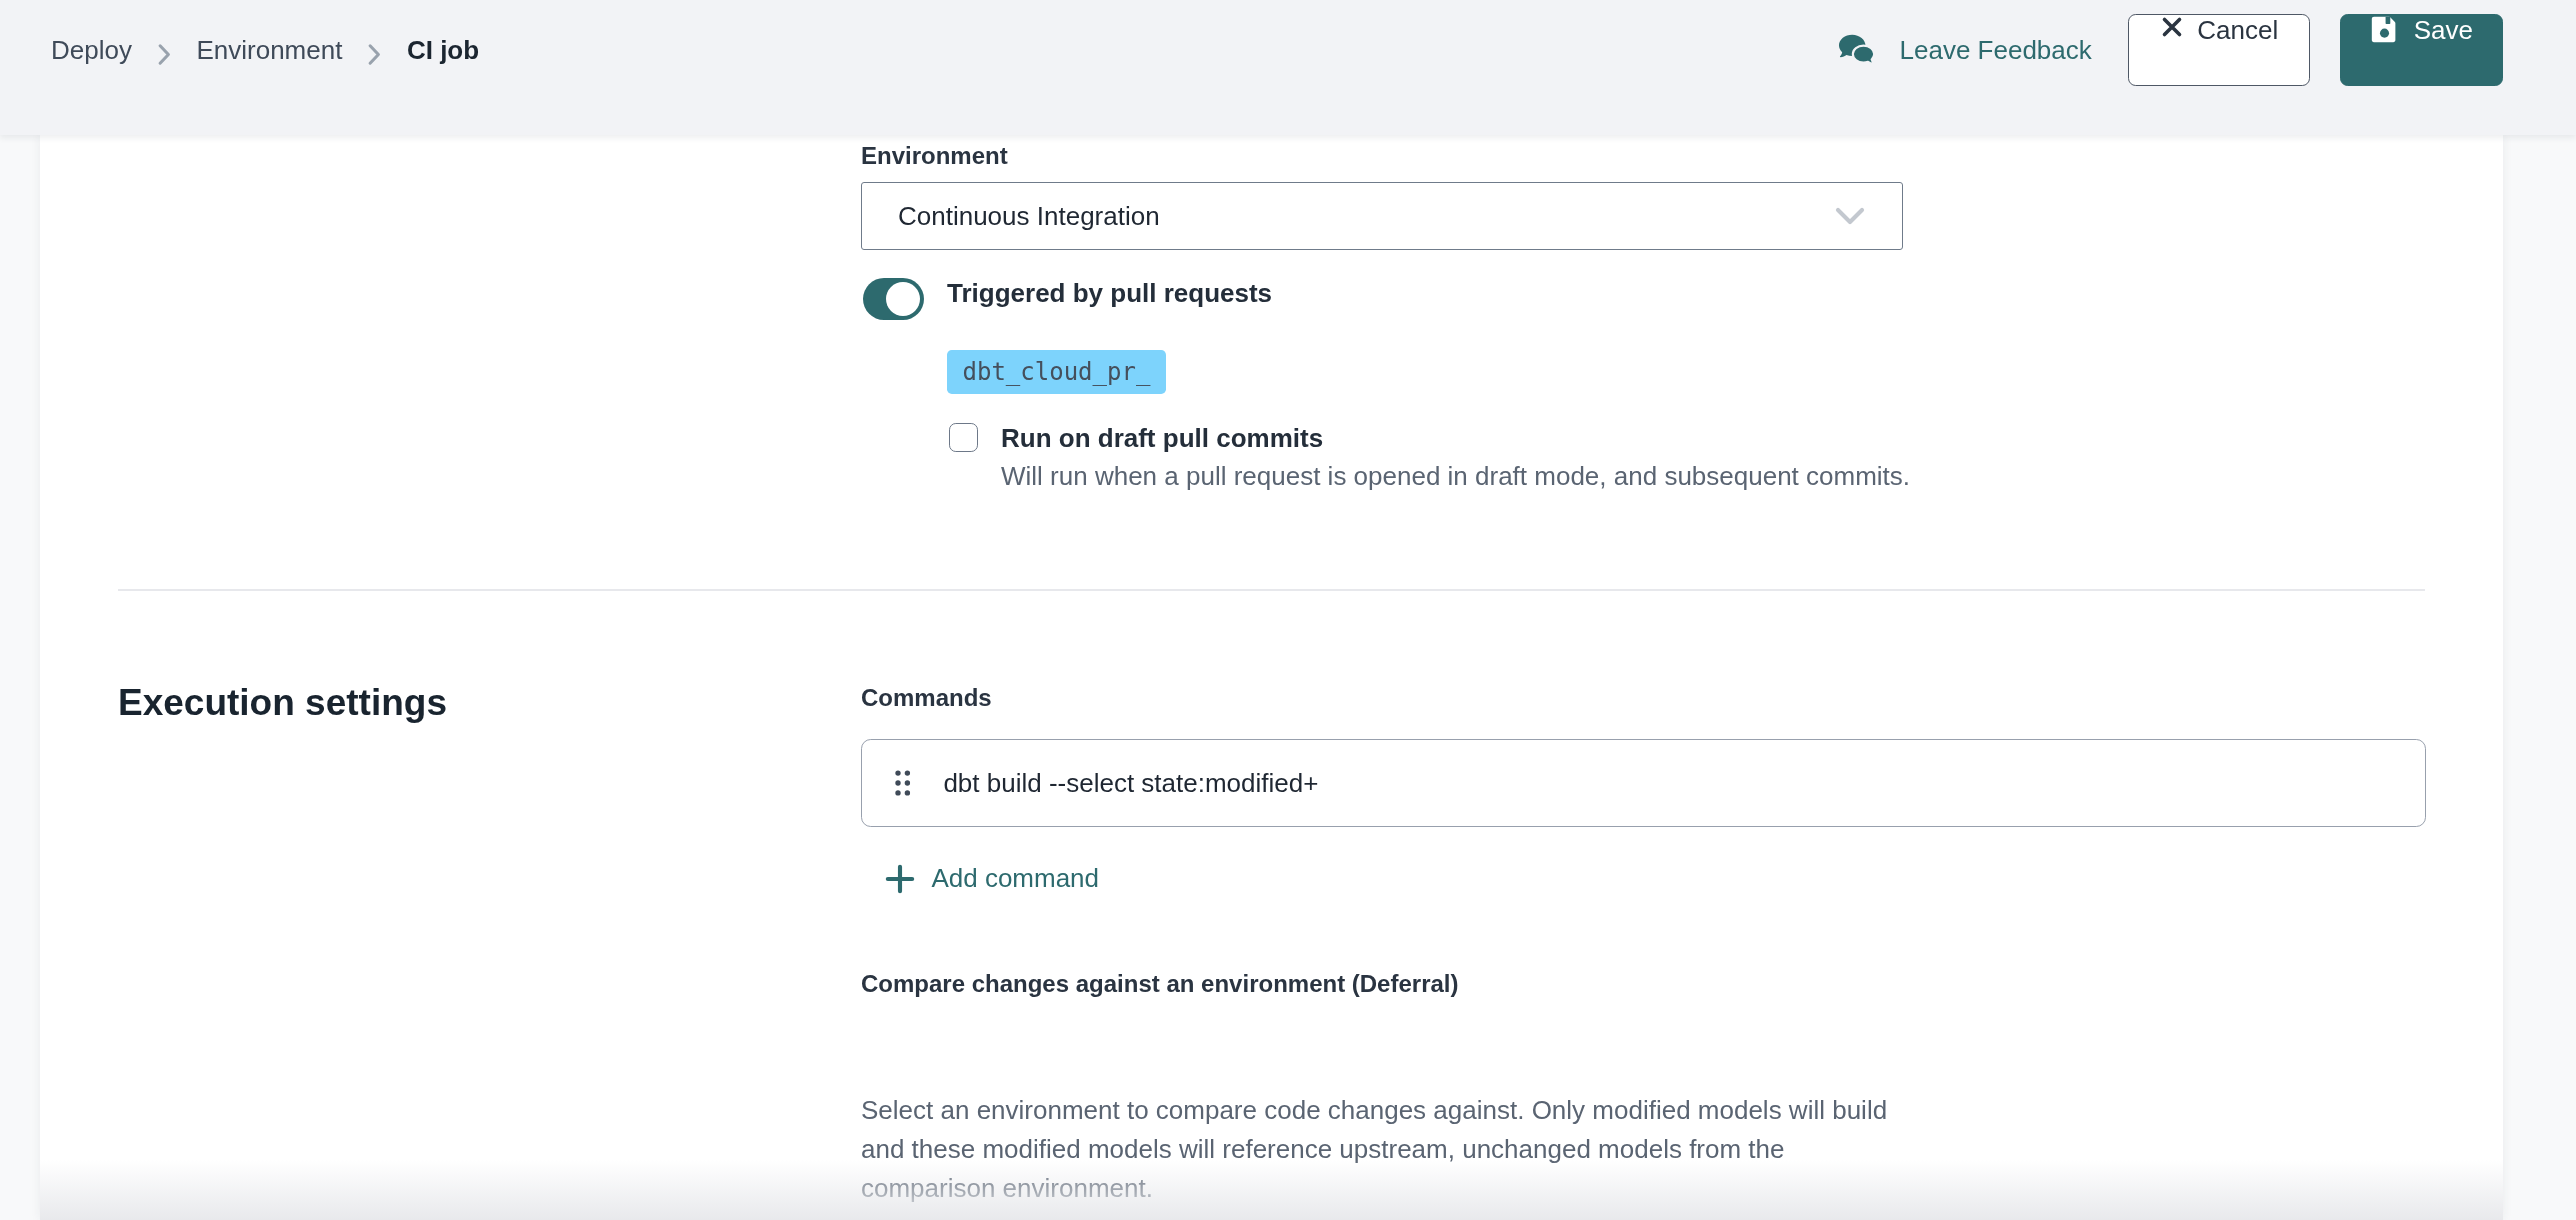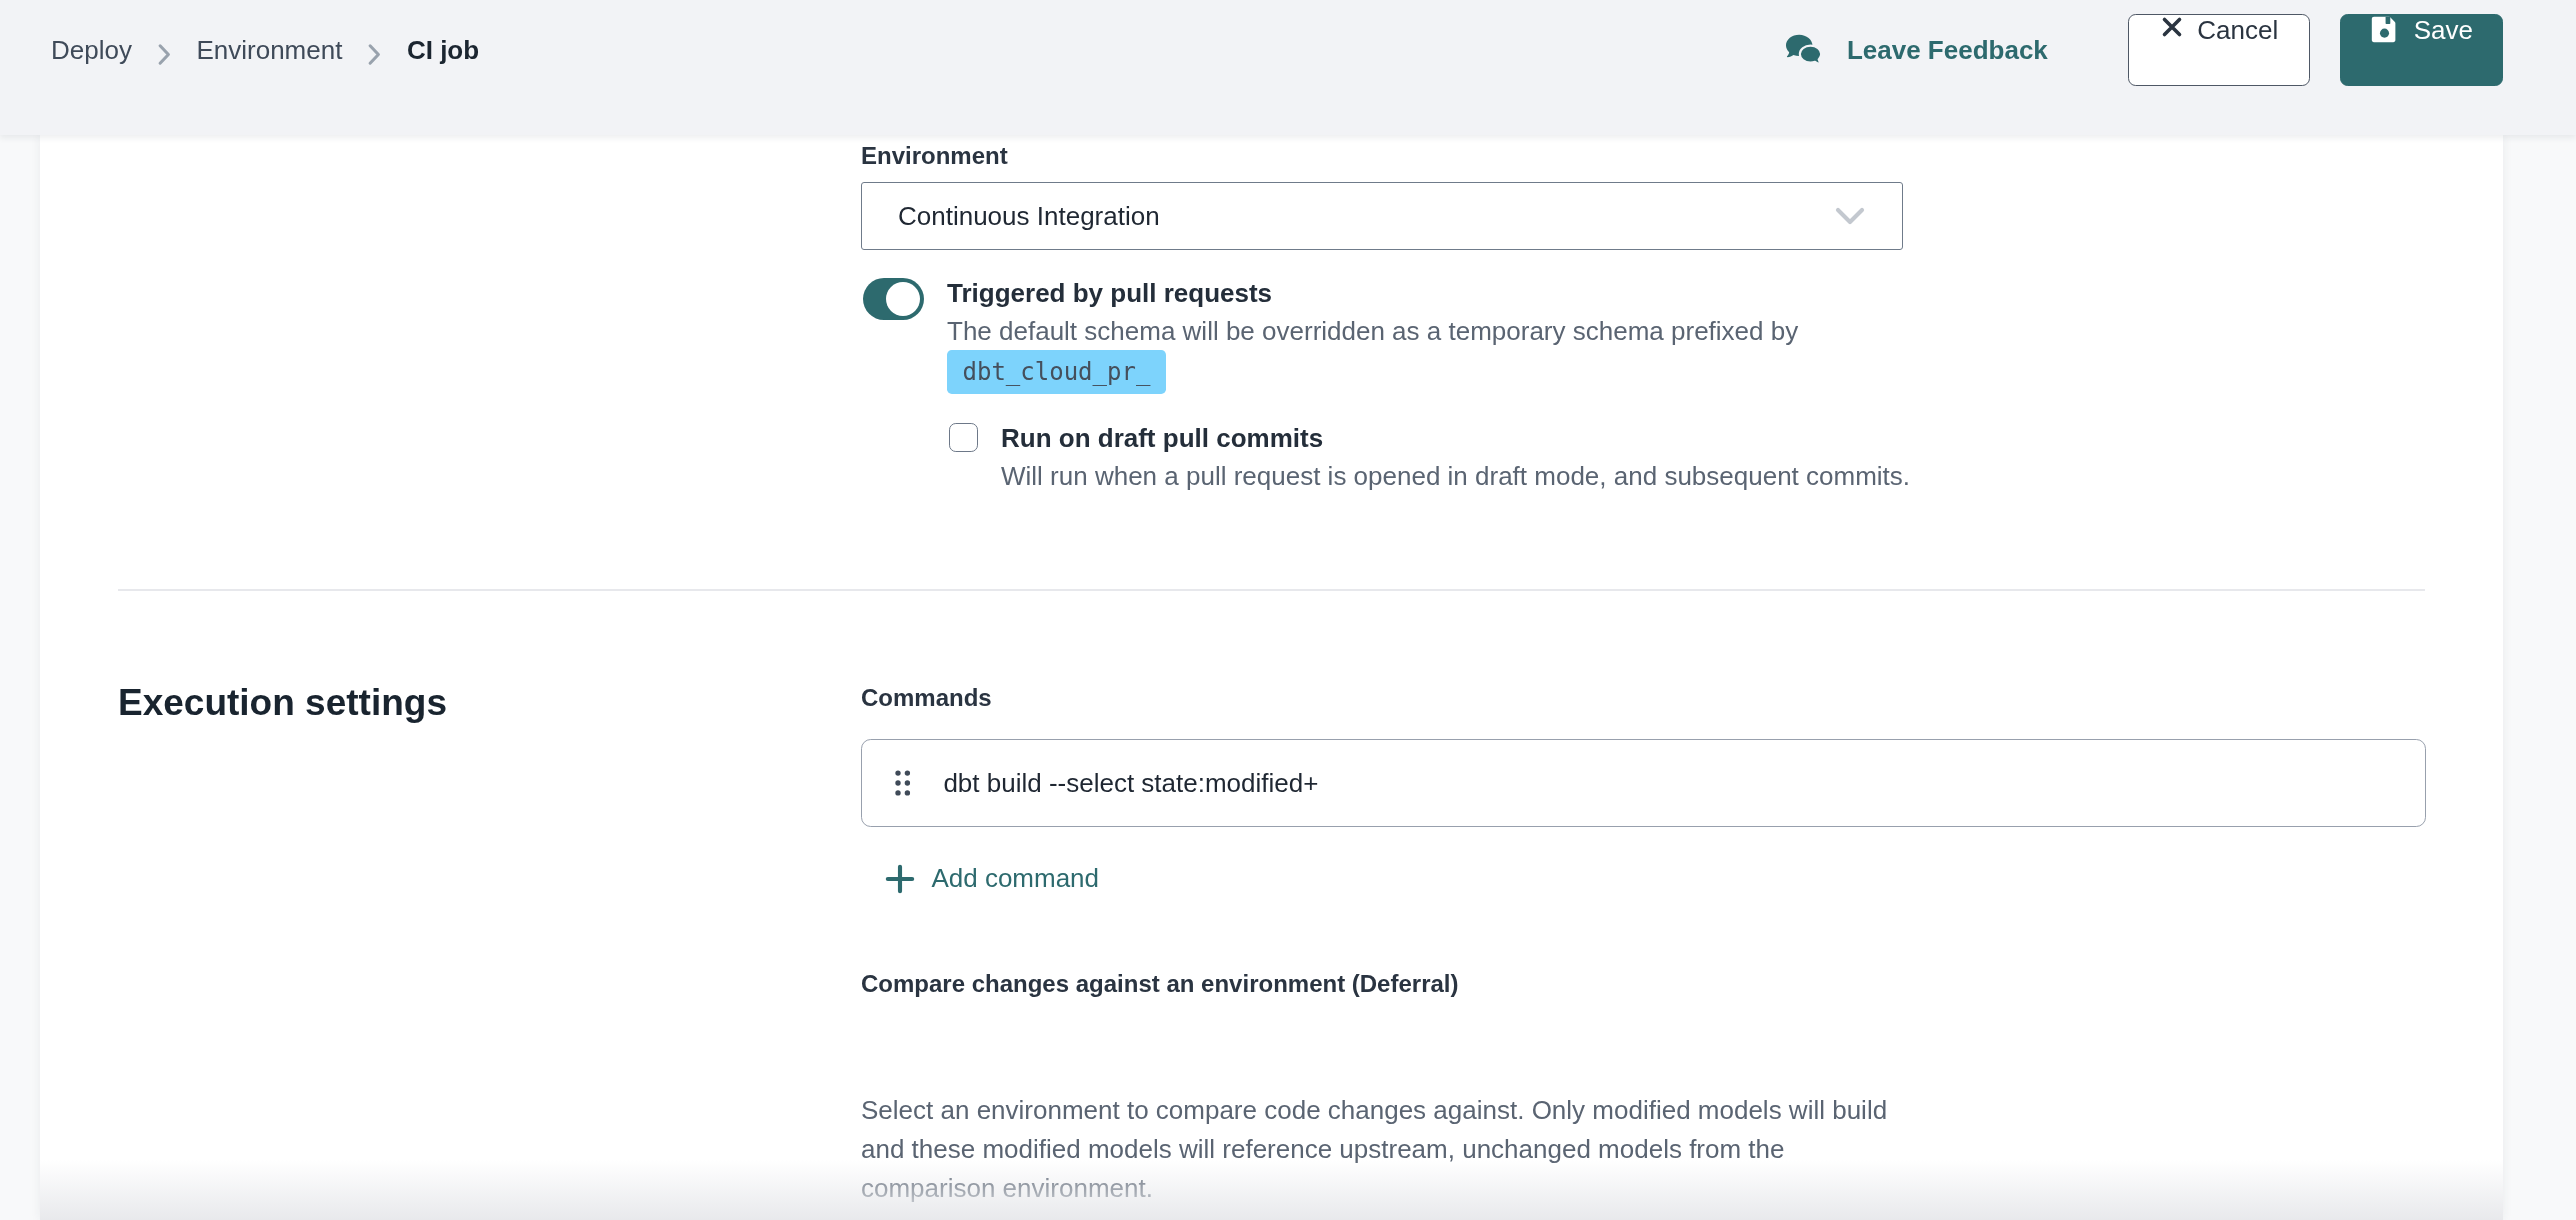--- a/index.html
+++ b/index.html
@@ -35,21 +35,21 @@
     z-index:5;
   }
   .breadcrumb { display:flex; align-items:flex-end; gap:25px; }
   .crumb { font-size:26px; color:#3f4a59; }
   .crumb.current { color:#1b2530; font-weight:700; }
   .crumb-sep { display:flex; align-items:center; }
 
   .header-actions { display:flex; align-items:center; }
   .leave-feedback {
     display:flex; align-items:center; gap:25px;
-    color:#2d6a6e; font-size:26px; cursor:pointer; margin-right:80px;font-weight:bold;
+    color:#2d6a6e; font-size:26px; cursor:pointer; margin-right:36px;
   }
   .btn {
     display:flex; align-items:flex-start; justify-content:center;
     height:72px; border-radius:7.7px; font-size:26px; cursor:pointer;
   }
   .btn-cancel {
     background:#ffffff; border:1.9px solid #4e5765; color:#2a3440;
     padding:0 31px; gap:13.5px; font-weight:500;
   }
   .btn-save {
@@ -178,21 +178,20 @@
       <svg width="32" height="19.3" viewBox="0 0 20 12">
           <path d="M2.5 2.5 10 10l7.5-7.5" fill="none" stroke="#c3c8cf" stroke-width="2.6" stroke-linecap="round" stroke-linejoin="round"></path>
         </svg>
     </span>
   </div>
 
   <div class="toggle">
     <span class="knob"></span>
   </div>
   <div class="trigger-title">Triggered by pull requests</div>
-  <div class="trigger-desc">The default schema will be overridden as a temporary schema prefixed by</div>
   <div class="code-chip">dbt_cloud_pr_</div>
 
   <span class="checkbox"></span>
   <div class="draft-title">Run on draft pull commits</div>
   <div class="draft-desc">Will run when a pull request is opened in draft mode, and subsequent commits.</div>
 
   <div class="divider"></div>
 
   <div class="section-title">Execution settings</div>
 

